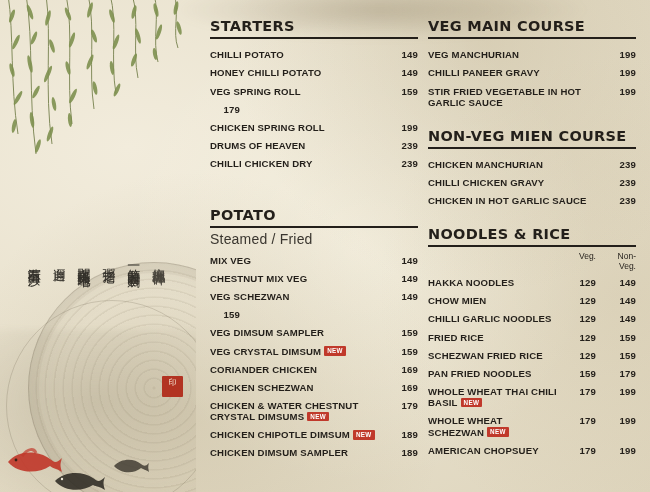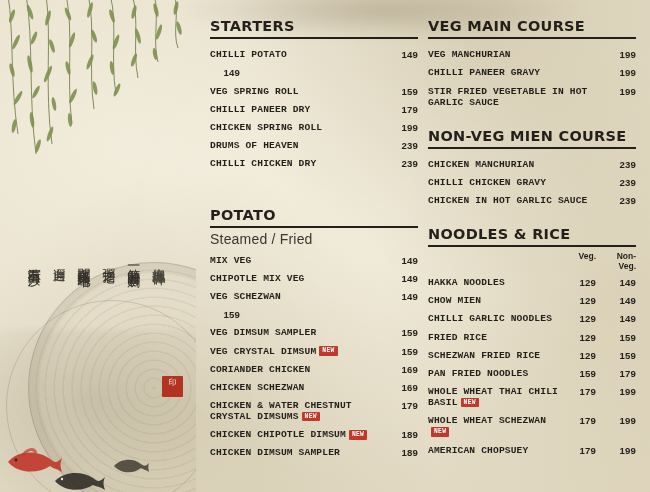--- a/index.html
+++ b/index.html
@@ -155,37 +155,37 @@
     font-size: 14px;
     color: #3a362f;
     margin: -4px 0 5px 0;
     letter-spacing: 0.2px;
   }
   .price-head {
     display: flex;
     justify-content: flex-end;
     gap: 10px;
     font-size: 8.5px;
-    font-weight: bold;
+    font-weight: normal;
     color: #231f1a;
     margin: -3px 0 3px 0;
   }
   .price-head span { width: 30px; text-align: right; }
 
   .item {
     display: flex;
     align-items: flex-start;
     font-size: 9.6px;
     font-weight: bold;
     color: #231f1a;
     letter-spacing: 0.15px;
     line-height: 1.18;
     padding: 3.4px 0;
   }
-  .item .name { flex: 1; padding-right: 6px; font-family: Liberation Mono, monospace; }
+  .item .name { flex: 1; padding-right: 6px; }
   .item .p {
     width: 30px;
     text-align: right;
     font-weight: bold;
     flex: none;
   }
   .item .p.two { margin-left: 10px; }
   .badge-new {
     display: inline-block;
     background: #c0392b;
@@ -304,28 +304,28 @@
 
     <div class="col col-left" style="top:18px;">
 
       <div>
         <div class="section-title">STARTERS</div>
         <div class="item">
           <span class="name">CHILLI POTATO</span>
           <span class="p">149</span>
         </div>
         <div class="item">
+          <span class="name">HONEY CHILLI POTATO</span>
           <span class="p">149</span>
         </div>
         <div class="item">
           <span class="name">VEG SPRING ROLL</span>
           <span class="p">159</span>
         </div>
         <div class="item">
-          <span class="name">CHILLI PANEER DRY</span>
           <span class="p">179</span>
         </div>
         <div class="item">
           <span class="name">CHICKEN SPRING ROLL</span>
           <span class="p">199</span>
         </div>
         <div class="item">
           <span class="name">DRUMS OF HEAVEN</span>
           <span class="p">239</span>
         </div>
@@ -338,21 +338,21 @@
       <div class="spacer-lg"></div>
 
       <div>
         <div class="section-title">POTATO</div>
         <div class="section-sub">Steamed / Fried</div>
         <div class="item">
           <span class="name">MIX VEG</span>
           <span class="p">149</span>
         </div>
         <div class="item">
-          <span class="name">CHIPOTLE MIX VEG</span>
+          <span class="name">CHESTNUT MIX VEG</span>
           <span class="p">149</span>
         </div>
         <div class="item">
           <span class="name">VEG SCHEZWAN</span>
           <span class="p">149</span>
         </div>
         <div class="item">
           <span class="p">159</span>
         </div>
         <div class="item">

